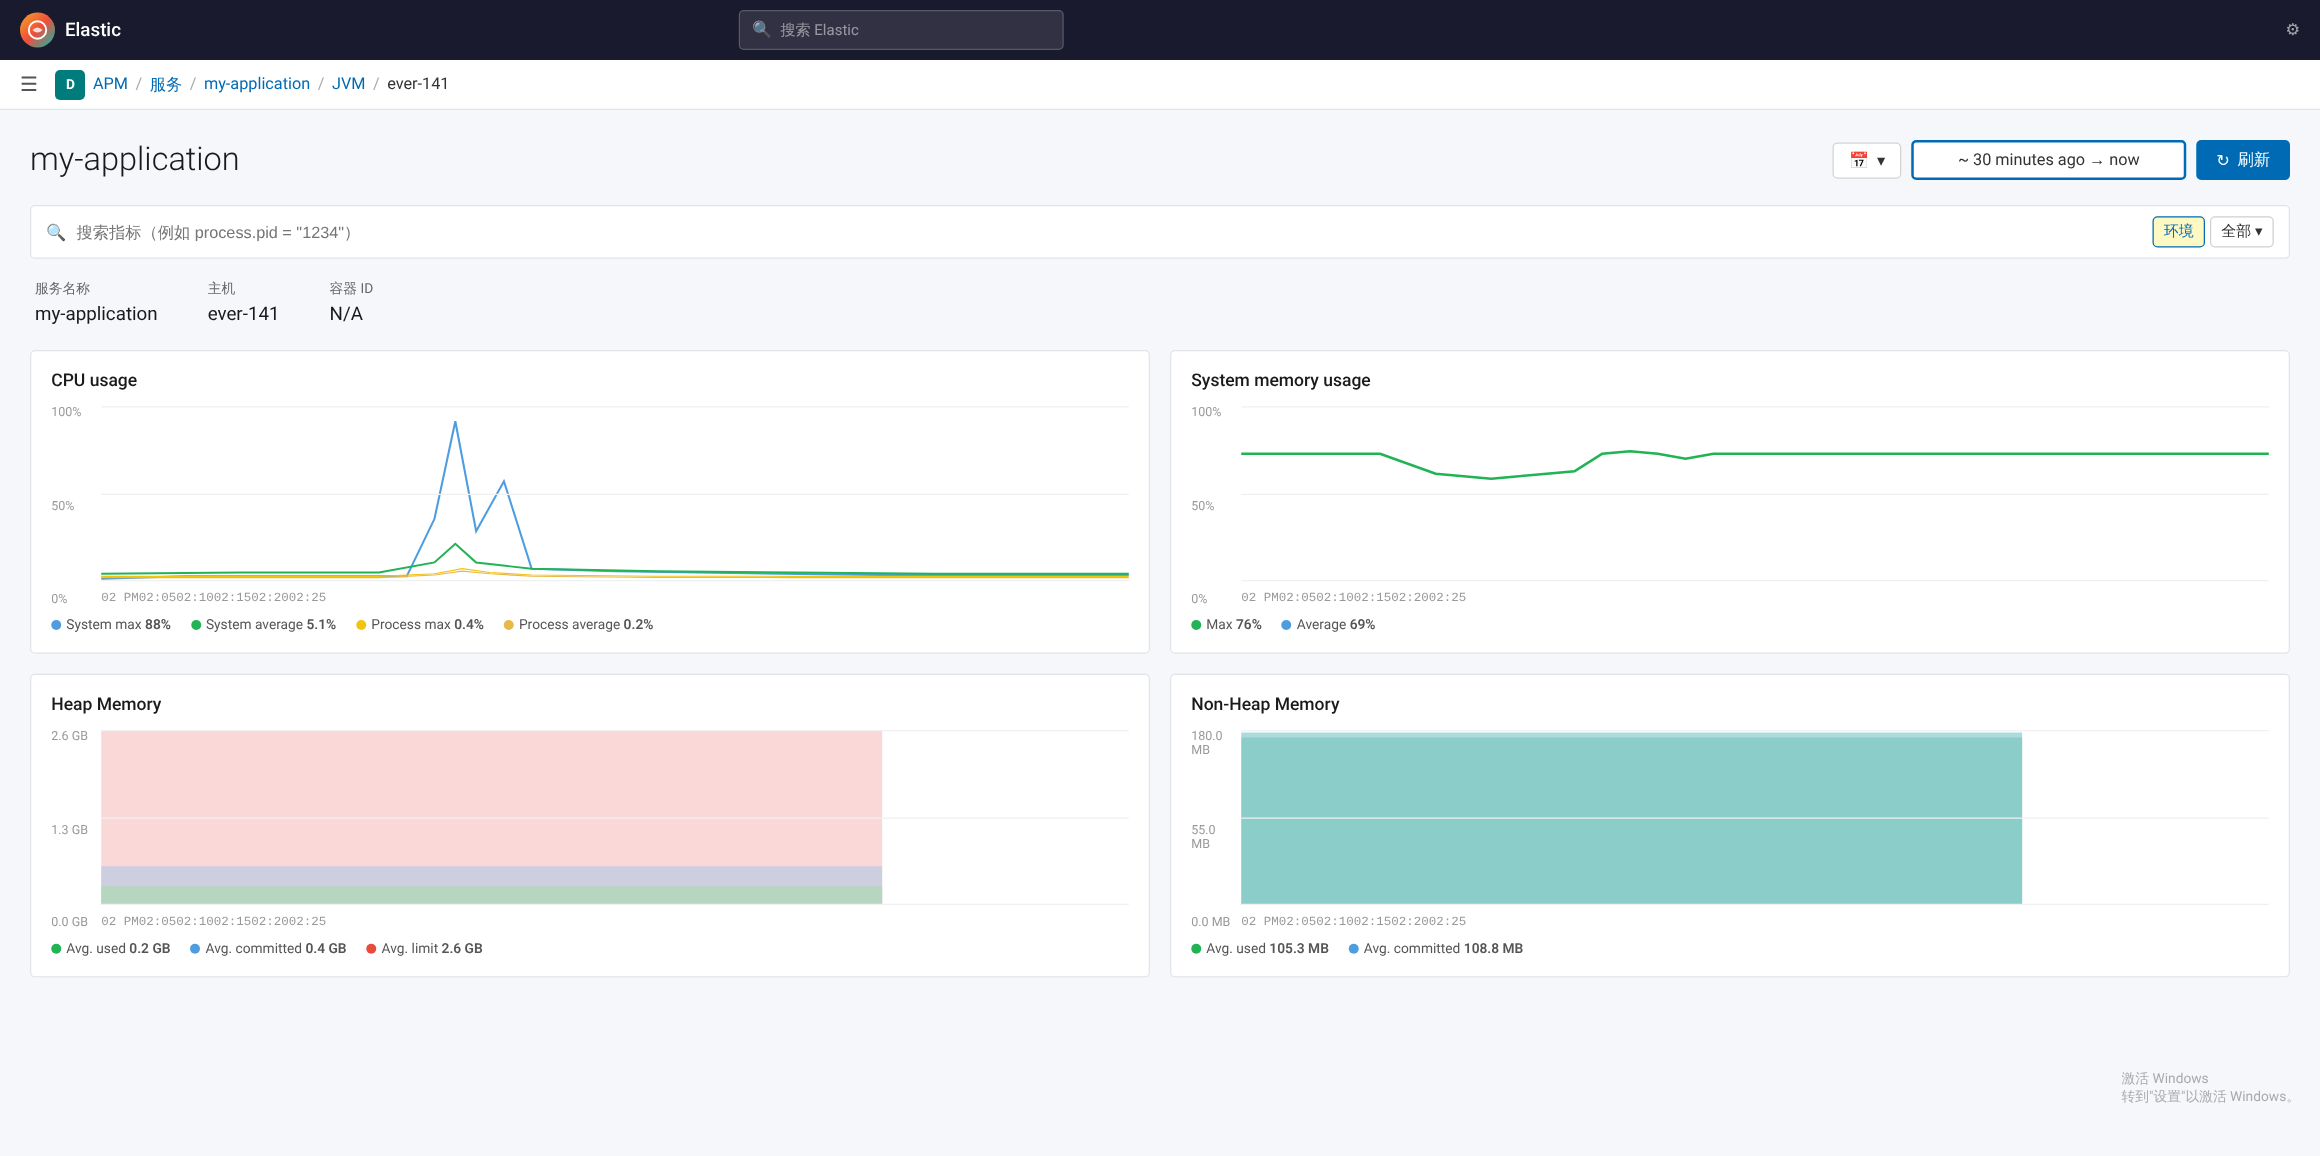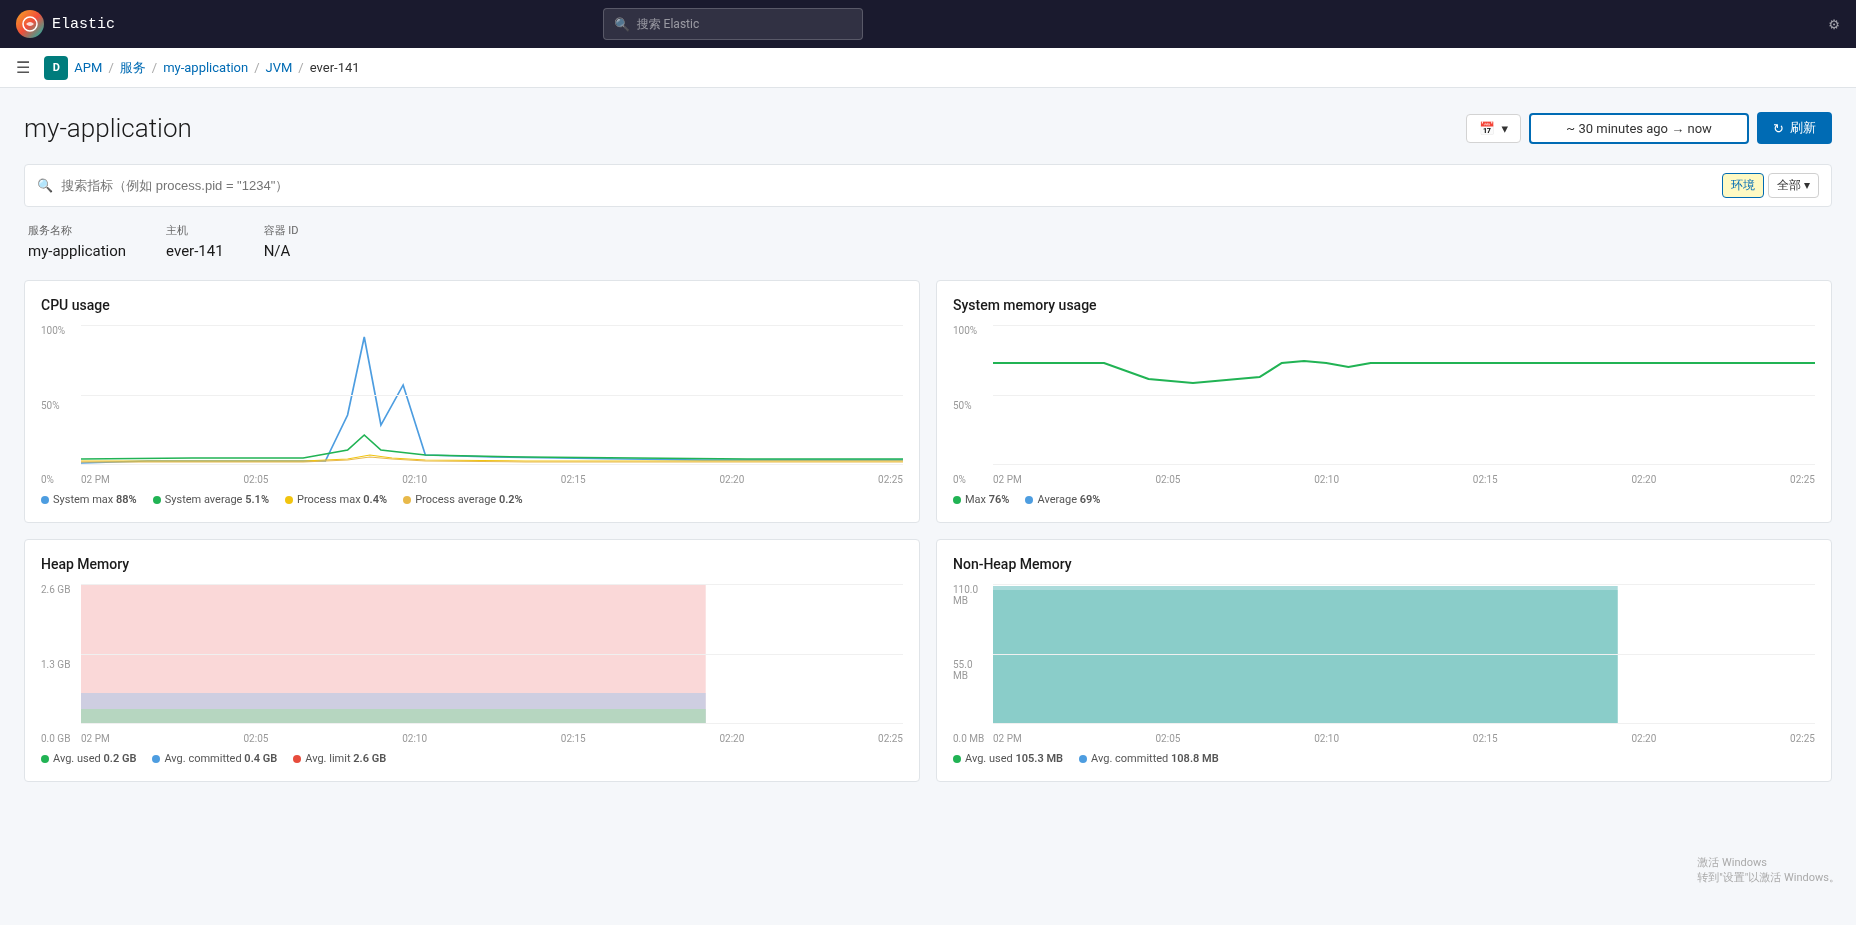--- a/index.html
+++ b/index.html
@@ -14,21 +14,20 @@
       padding: 0 16px;
       gap: 12px;
     }
     .elastic-logo {
       display: flex;
       align-items: center;
       gap: 8px;
       color: white;
       font-size: 15px;
       font-weight: 500;
-      font-family: Liberation Mono, monospace;
     }
     .logo-icon {
       width: 28px; height: 28px;
       background: linear-gradient(135deg, #f5a623, #f04e3b, #00bfb3);
       border-radius: 50%;
       display: flex; align-items: center; justify-content: center;
     }
     .search-bar {
       margin: 0 auto;
       background: rgba(255,255,255,0.1);
@@ -196,23 +195,23 @@
       width: 36px;
     }
     .chart-inner {
       position: absolute;
       left: 40px; right: 0; top: 0; bottom: 20px;
     }
     .x-labels {
       position: absolute;
       bottom: 0; left: 40px; right: 0;
       display: flex;
-      justify-content: space-between;
       font-size: 10px;
       color: #999;
+      font-family: Liberation Mono, monospace;
     }
     .grid-lines {
       position: absolute;
       left: 0; right: 0; top: 0; bottom: 0;
       display: flex;
       flex-direction: column;
       justify-content: space-between;
     }
     .grid-line { border-top: 1px solid #f0f0f0; width: 100%; }
 
@@ -443,21 +442,21 @@
           <div class="legend-dot" style="background:#e74c3c;"></div>
           <span>Avg. limit <span class="legend-bold">2.6 GB</span></span>
         </div>
       </div>
     </div>
 
     <div class="chart-card">
       <div class="chart-title">Non-Heap Memory</div>
       <div class="chart-area">
         <div class="y-labels">
-          <span>110.0 MB</span>
+          <span>180.0 MB</span>
           <span>55.0 MB</span>
           <span>0.0 MB</span>
         </div>
         <div class="chart-inner">
           <div class="grid-lines">
             <div class="grid-line"></div>
             <div class="grid-line"></div>
             <div class="grid-line"></div>
           </div>
           <svg class="chart-svg" viewBox="0 0 500 140" preserveAspectRatio="none">

